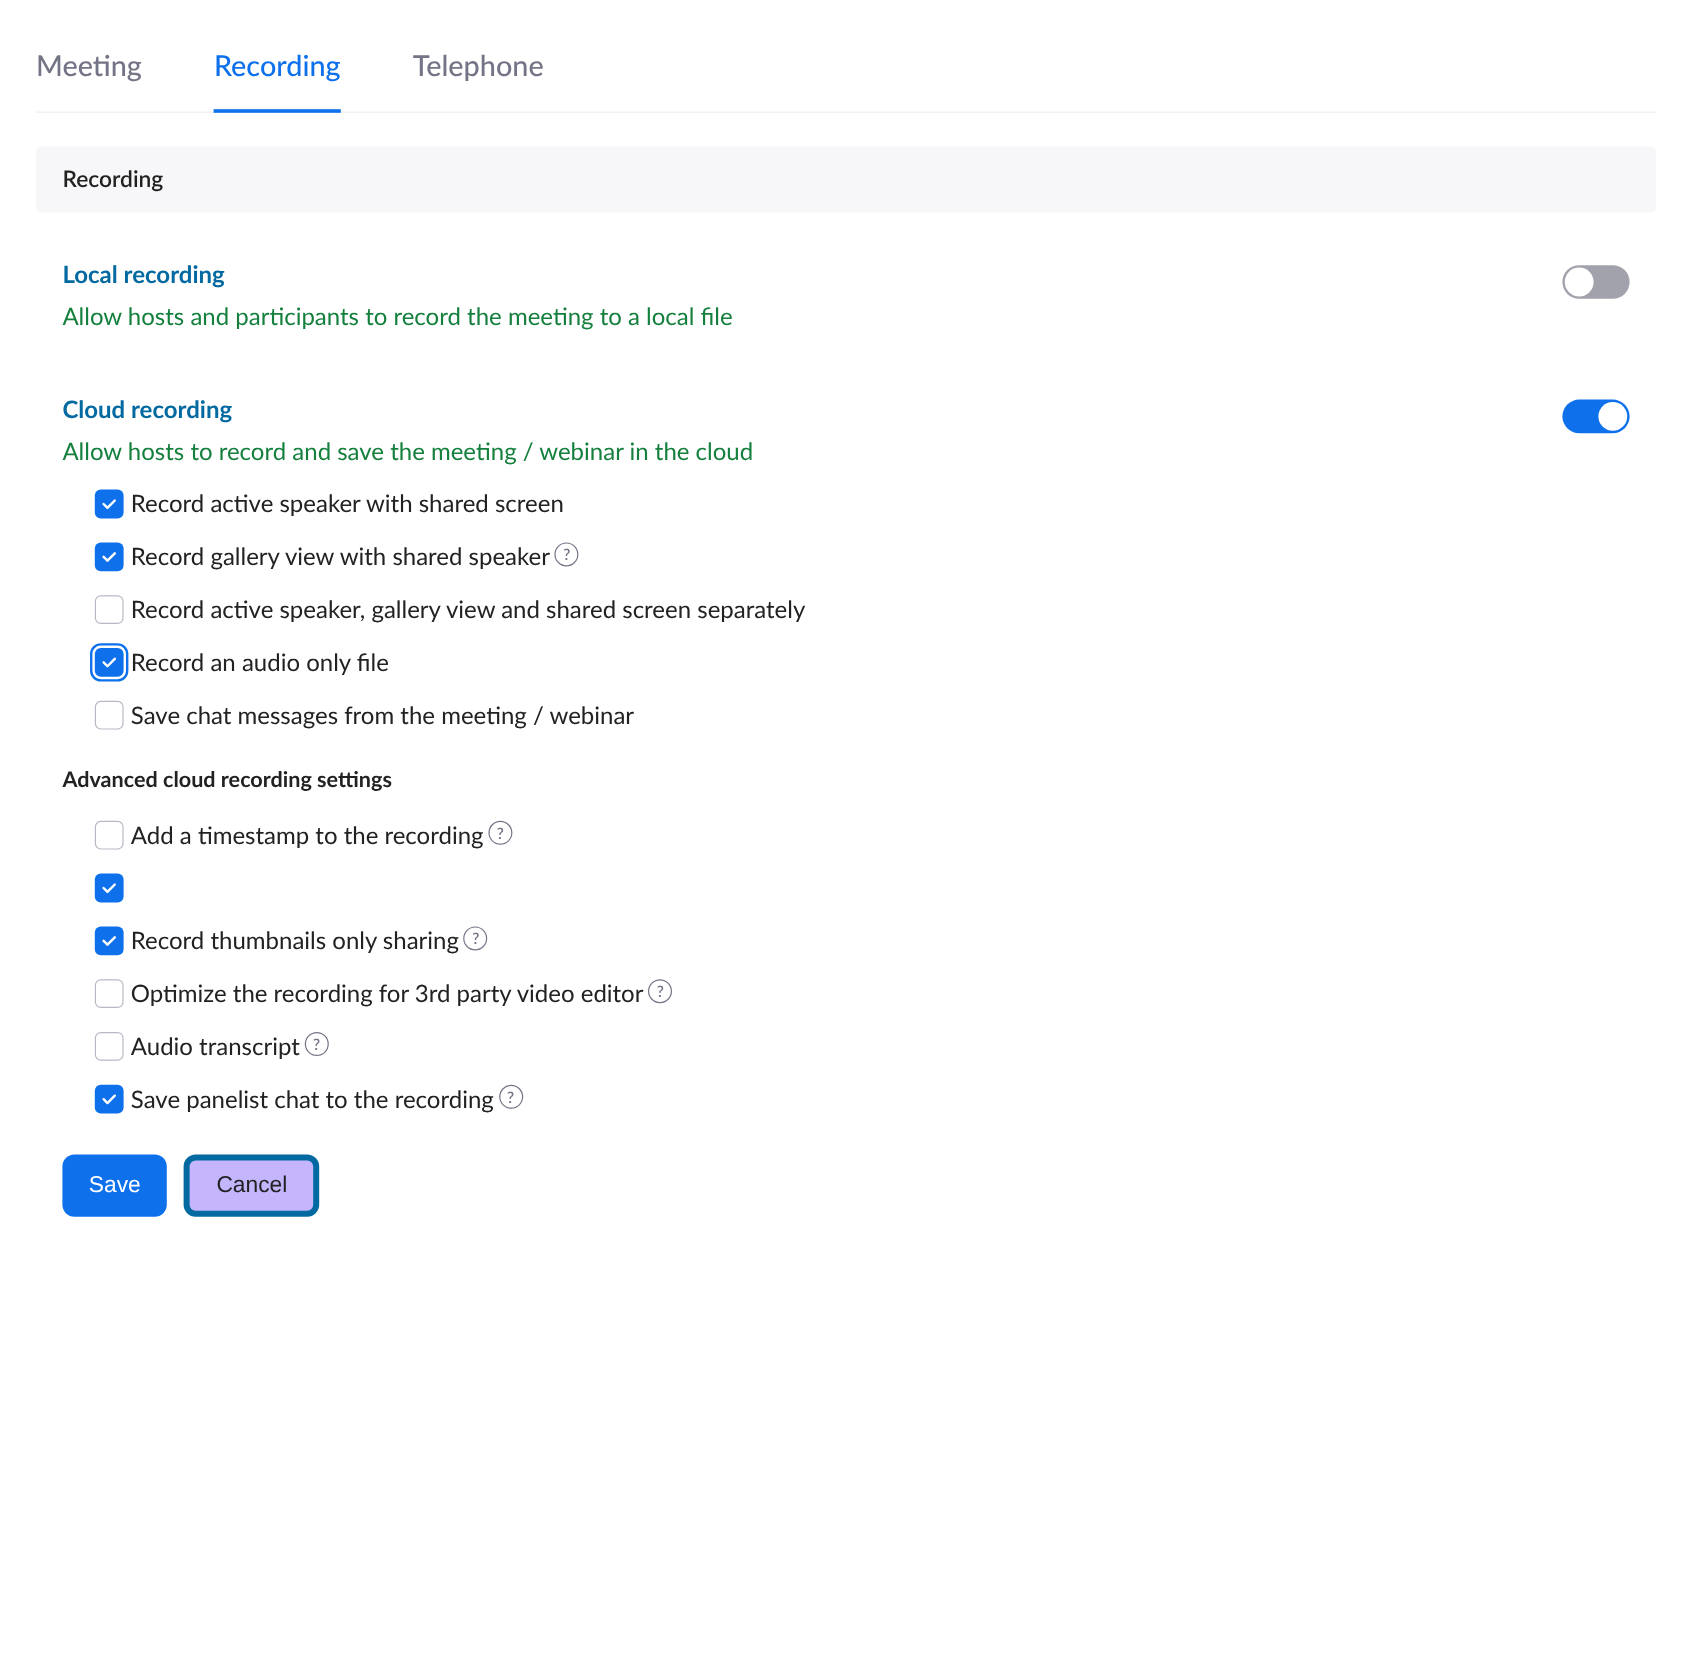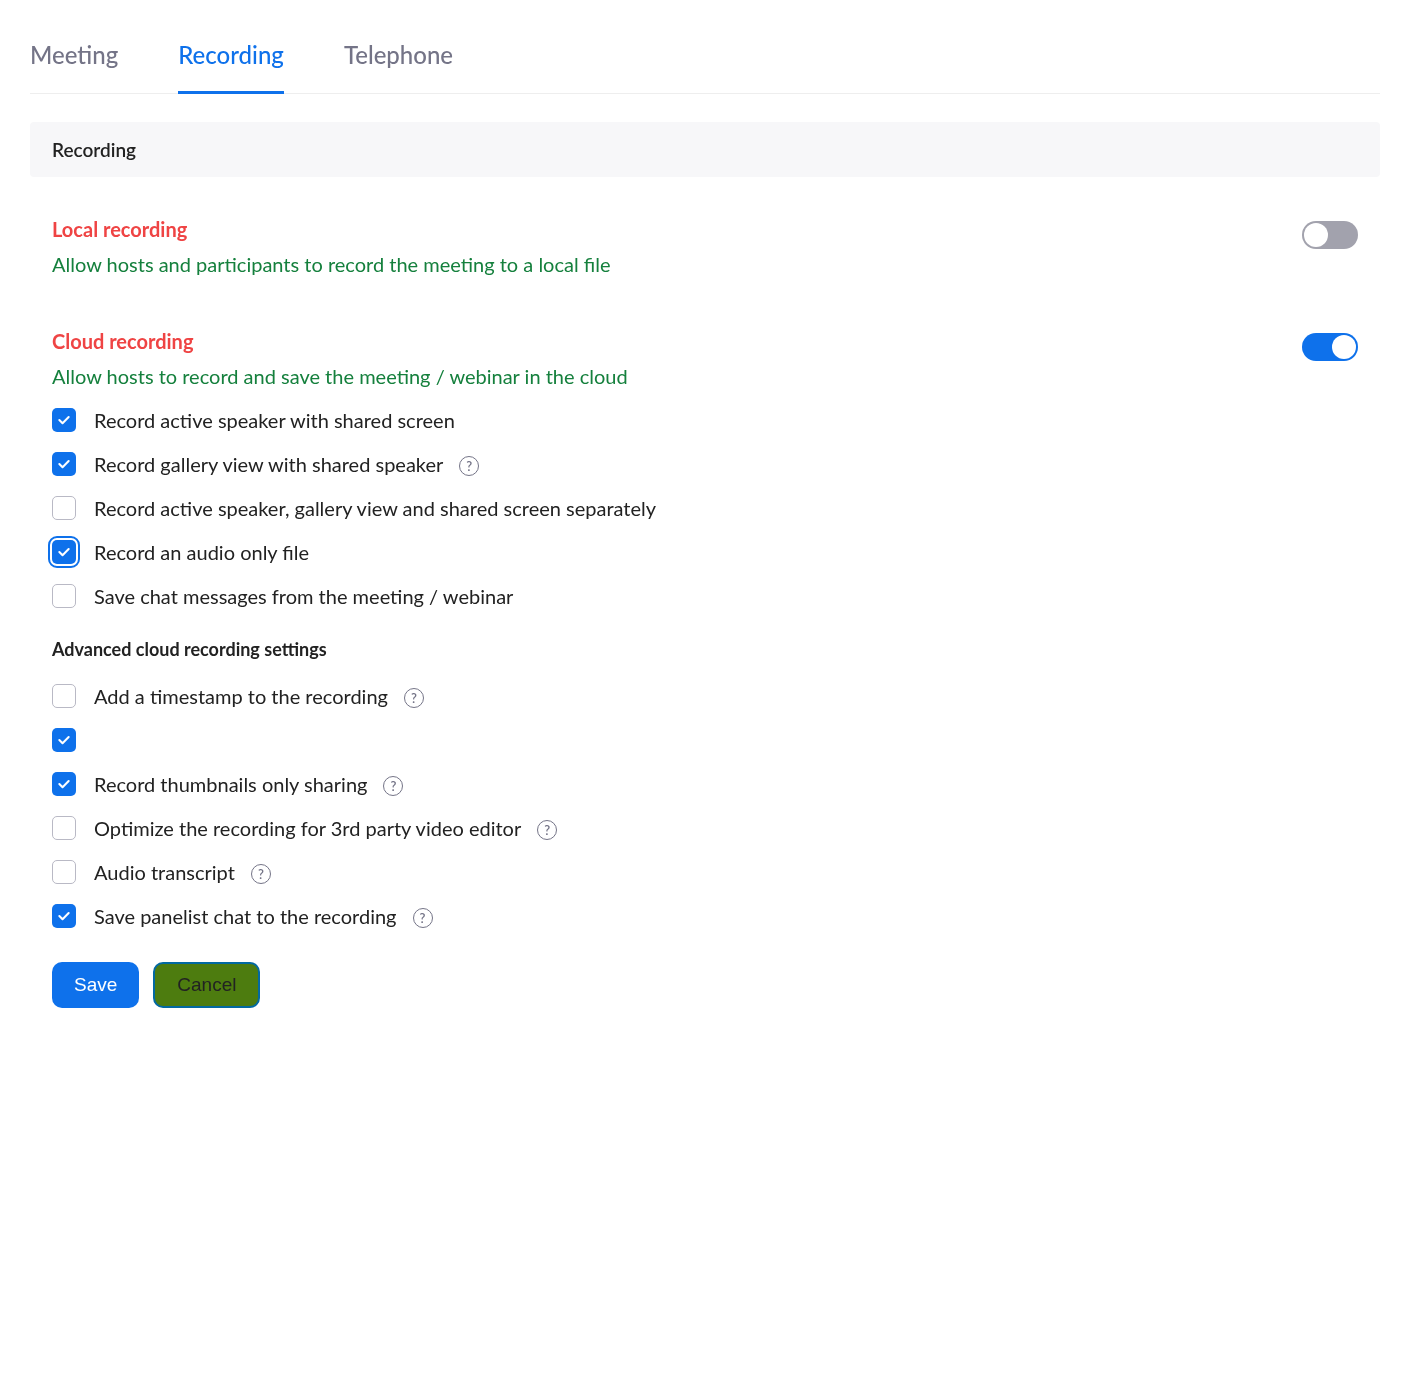--- a/index.html
+++ b/index.html
@@ -48,21 +48,21 @@
       display: flex;
       justify-content: space-between;
       align-items: flex-start;
       padding: 0 22px 0 22px;
       margin-bottom: 50px;
     }
     .setting-info { flex: 1; max-width: 900px;}
     .setting-title {
       font-size: 20px;
       font-weight: 700;
-      color: #ef4444;
+      color: #0369a1;
       margin-bottom: 8px;
     }
     .setting-desc {
       font-size: 20px;
       color: #15803d;
       line-height: 1.5;
     }
     .toggle {
       width: 56px;
       height: 28px;
@@ -81,23 +81,24 @@
       height: 24px;
       background: #fff;
       border-radius: 50%;
     }
     .toggle.off .toggle-knob { left: 2px; }
     .toggle.on .toggle-knob { right: 2px; }
 
     .check-list { padding: 0 22px; }
     .check-row {
       display: flex;
-      align-items: flex-end;
-      gap: 18px;
+      align-items: flex-start;
+      gap: 6px;
       margin-bottom: 20px;
+      margin-left: 27px;
     }
     .checkbox {
       width: 24px;
       height: 24px;
       border-radius: 5px;
       flex-shrink: 0;
       cursor: pointer;
       display: flex;
       align-items: center;
       justify-content: center;
@@ -148,23 +149,23 @@
       padding: 10px 22px;
       border-radius: 10px;
       cursor: pointer;
     }
     .btn.primary {
       background: #0e71eb;
       color: #fff;
       border: none;
     }
     .btn.secondary {
-      background: #4d7c0f;
-      color: #222;
-      border: 2px solid #0369a1;
+      background: #c4b5fd;
+      color: #222;
+      border: 5px solid #0369a1;
     }
   </style>
 </head>
 <body>
 
 <div class="tabs">
   <div class="tab">Meeting</div>
   <div class="tab active">Recording</div>
   <div class="tab">Telephone</div>
 </div>

